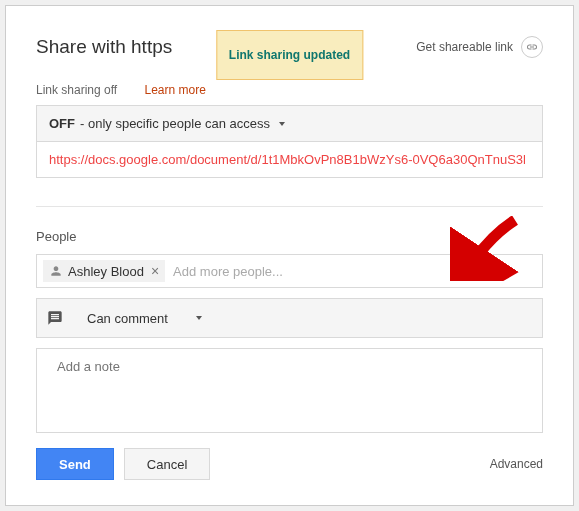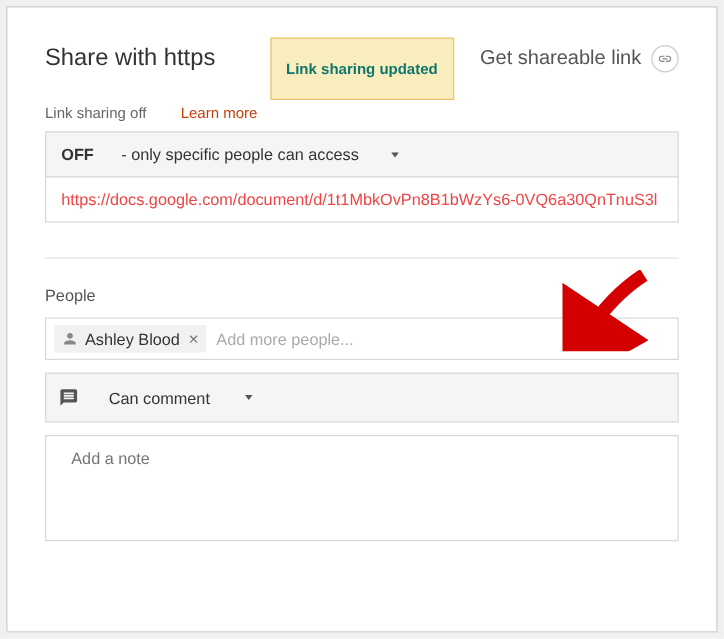--- a/index.html
+++ b/index.html
@@ -37,21 +37,21 @@
       padding: 17px 12px;
       font-size: 12px;
       font-weight: bold;
       color: #0f766e;
     }
     .shareable-link {
       margin-left: auto;
       display: flex;
       align-items: center;
       gap: 8px;
-      font-size: 16px;
+      font-size: 12px;
       color: #555;
     }
     .link-icon-circle {
       width: 22px;
       height: 22px;
       border: 1px solid #ccc;
       border-radius: 50%;
       display: flex;
       align-items: center;
       justify-content: center;
@@ -68,21 +68,21 @@
       font-size: 12px;
     }
     .access-selector {
       background: #f5f5f5;
       border: 1px solid #d9d9d9;
       padding: 10px 12px;
       font-size: 13px;
       color: #333;
       display: flex;
       align-items: center;
-      gap: 22px;
+      gap: 5px;
     }
     .access-selector .bold { font-weight: bold; }
     .url-field {
       width: 100%;
       border: 1px solid #d9d9d9;
       border-top: none;
       padding: 9px 12px;
       font-size: 13px;
       color: #ef4444;
       height: 36px;
@@ -264,14 +264,19 @@
 
   <svg class="arrow-svg" width="75" height="65">
     <defs>
       <marker id="ah" markerWidth="8" markerHeight="8" refX="2" refY="4" orient="auto">
         <path d="M0,0 L8,4 L0,8 Z" fill="#d40000"></path>
       </marker>
     </defs>
     <path d="M65,4 Q40,20 20,50" stroke="#d40000" stroke-width="11" fill="none" marker-end="url(#ah)"></path>
   </svg>
 
+  <div class="footer">
+    <button class="btn btn-primary">Send</button>
+    <button class="btn btn-secondary">Cancel</button>
+    <span class="advanced-link">Advanced</span>
+  </div>
 
 </div>
 
 </body></html>

